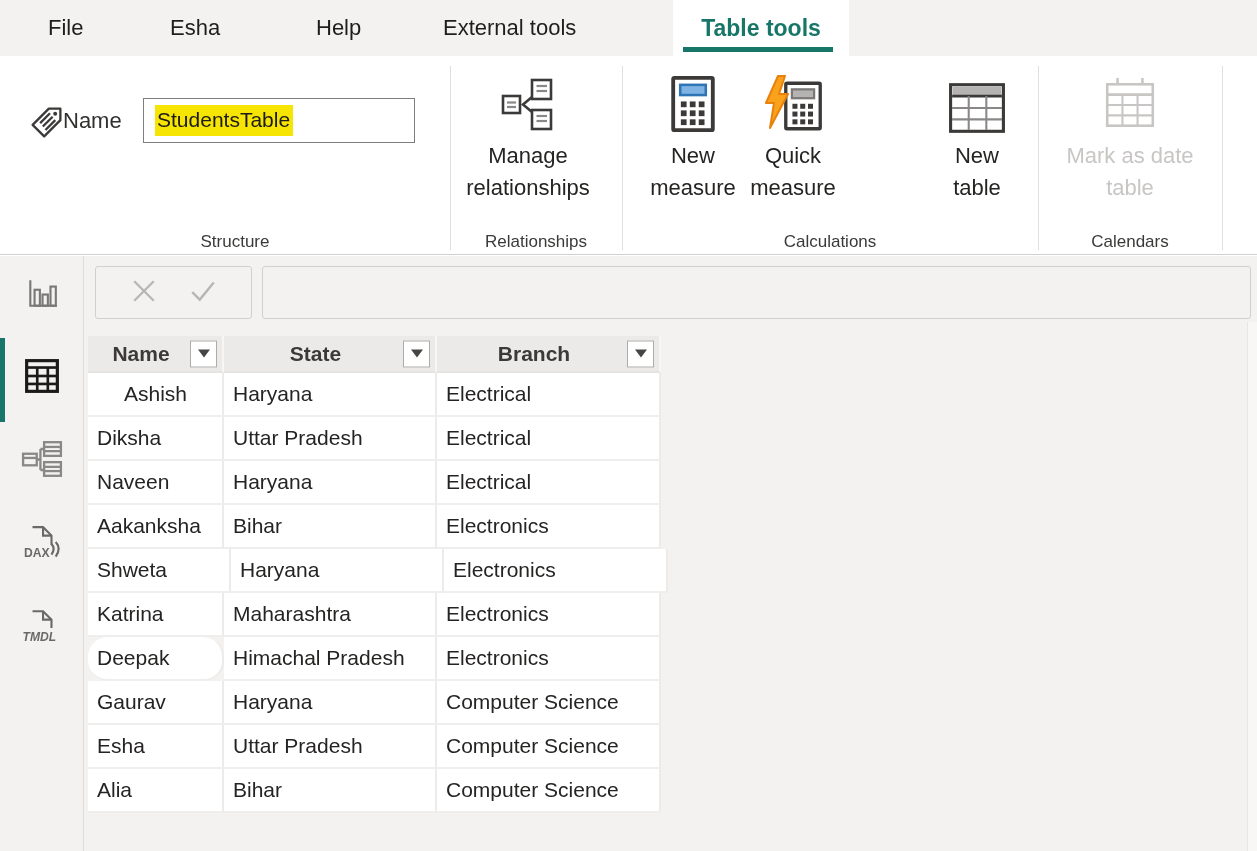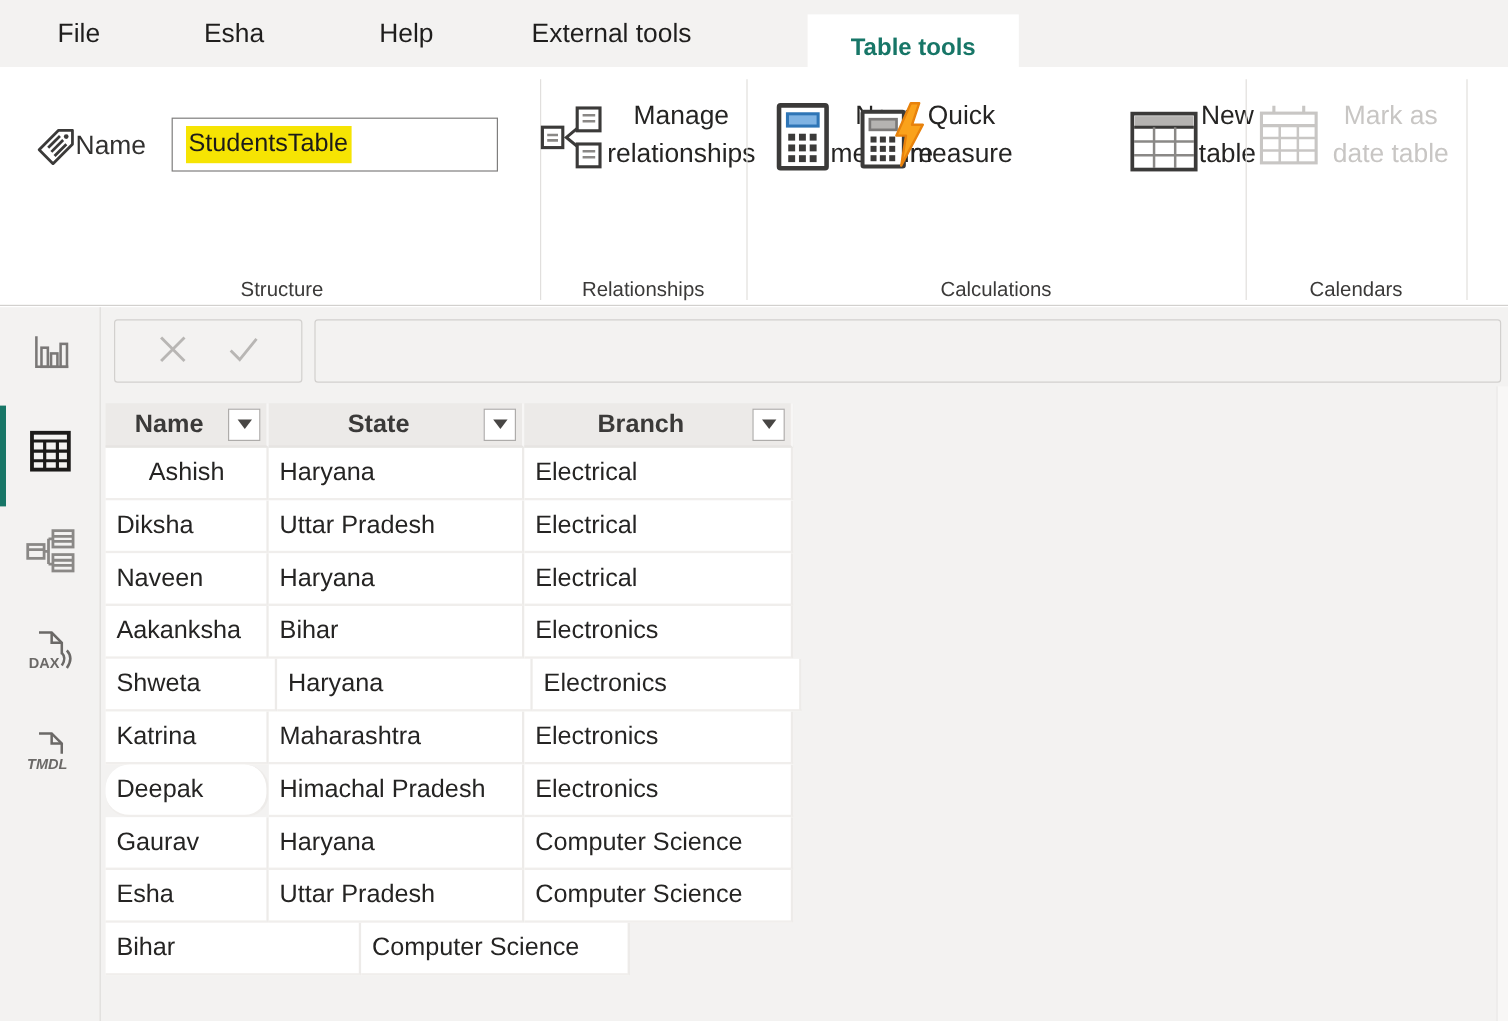--- a/index.html
+++ b/index.html
@@ -7,39 +7,39 @@
          font-family:"Liberation Sans",sans-serif;color:#252423;background:#fff;}
 
   
   .menubar{position:absolute;left:0;top:0;width:100%;height:56px;background:#f3f2f1;}
   .mitem{position:absolute;top:0;height:56px;display:flex;align-items:center;
          font-size:22px;color:#1f1e1d;cursor:default;}
   [data-name="menubar-item-file"]{left:48px;}
   [data-name="menubar-item-home"]{left:170px;}
   [data-name="menubar-item-help"]{left:316px;}
   [data-name="menubar-item-external-tools"]{left:443px;}
-  .active-tab{position:absolute;left:673px;top:12px;width:176px;height:56px;background:#fff;
+  .active-tab{position:absolute;left:673px;top:0;width:176px;height:56px;background:#fff;
               display:flex;align-items:center;justify-content:center;
-              font-size:20px;font-weight:600;color:#177667;}
+              font-size:23px;font-weight:600;color:#177667;}
   .active-tab::after{content:"";position:absolute;left:10px;right:16px;bottom:4px;height:5px;background:#177667;}
 
   
   .ribbon{position:absolute;left:0;top:56px;width:100%;height:199px;background:#fff;
           border-bottom:1px solid #d2d0ce;box-sizing:border-box;}
   .vsep{position:absolute;top:10px;height:184px;width:1px;background:#e1dfdd;}
   .grp-label{position:absolute;top:174px;height:24px;font-size:17px;color:#3b3a39;
              text-align:center;line-height:24px;}
   .tag-wrap{position:absolute;left:28px;top:48px;}
   .name-label{position:absolute;left:63px;top:42px;height:45px;line-height:45px;
               font-size:22px;color:#323130;}
   .name-input{position:absolute;left:143px;top:42px;width:272px;height:45px;background:#fff;
               border:1px solid #7f7e7d;box-sizing:border-box;display:flex;align-items:center;
               padding-left:11px;font-size:21px;color:#1c1b1a;}
   .name-input .hl{background:#f6e403;padding:3px 3px 4px 2px;}
-  .rbtn{position:absolute;top:18px;display:flex;flex-direction:row;align-items:center;cursor:default;}
+  .rbtn{position:absolute;top:8px;display:flex;flex-direction:column;align-items:center;cursor:default;}
   .icon-slot{height:70px;display:flex;align-items:flex-end;justify-content:center;}
   .rbtn-label{margin-top:6px;font-size:22px;line-height:32px;color:#252423;text-align:center;}
   .rbtn.disabled .rbtn-label{color:#c8c6c4;}
   [data-name="manage-relationships-button"]{left:448px;width:160px;}
   [data-name="new-measure-button"]{left:646px;width:94px;}
   [data-name="quick-measure-button"]{left:742px;width:102px;}
   [data-name="new-column-button"]{left:843px;width:88px;}
   [data-name="new-table-button"]{left:941px;width:72px;}
   [data-name="mark-as-date-table-button"]{left:1045px;width:170px;}
   [data-name="mark-as-date-table-button"] .rbtn-label{width:140px;}
@@ -369,20 +369,21 @@
             <div class="tcell" data-name="table-cell" style="width: 136px;">Gaurav</div>
             <div class="tcell" data-name="table-cell" style="width: 213px;">Haryana</div>
             <div class="tcell" data-name="table-cell" style="width: 224px;">Computer Science</div>
           </div>
           <div class="trow" data-name="table-row">
             <div class="tcell" data-name="table-cell" style="width: 136px;">Esha</div>
             <div class="tcell" data-name="table-cell" style="width: 213px;">Uttar Pradesh</div>
             <div class="tcell" data-name="table-cell" style="width: 224px;">Computer Science</div>
           </div>
           <div class="trow" data-name="table-row">
+            <div class="tcell" data-name="table-cell" style="width: 136px;">Alia</div>
             <div class="tcell" data-name="table-cell" style="width: 213px;">Bihar</div>
             <div class="tcell" data-name="table-cell" style="width: 224px;">Computer Science</div>
           </div>
         </div>
     </div>
 
     <div class="scroll-track" data-name="vertical-scrollbar"></div>
   </div>
 </div>
 

